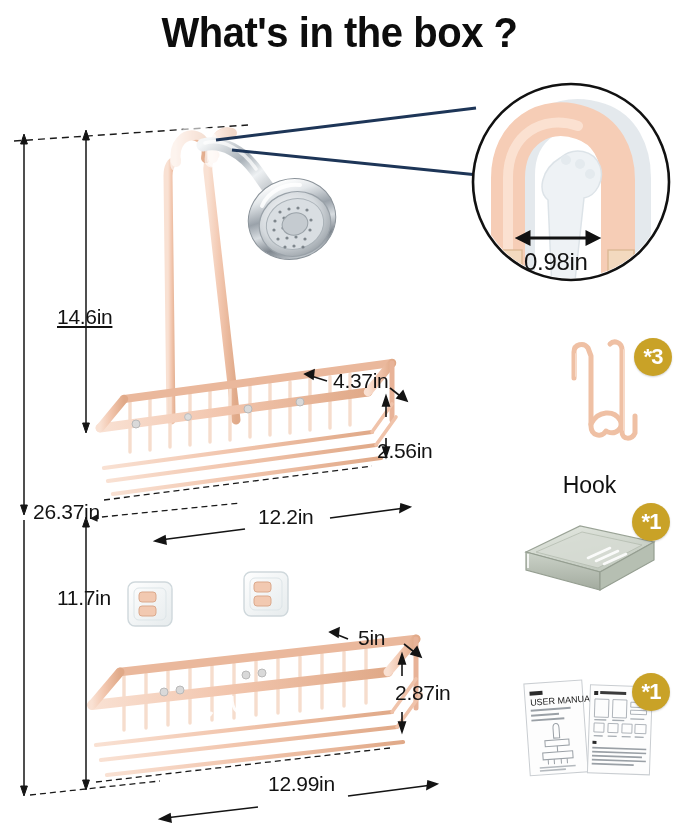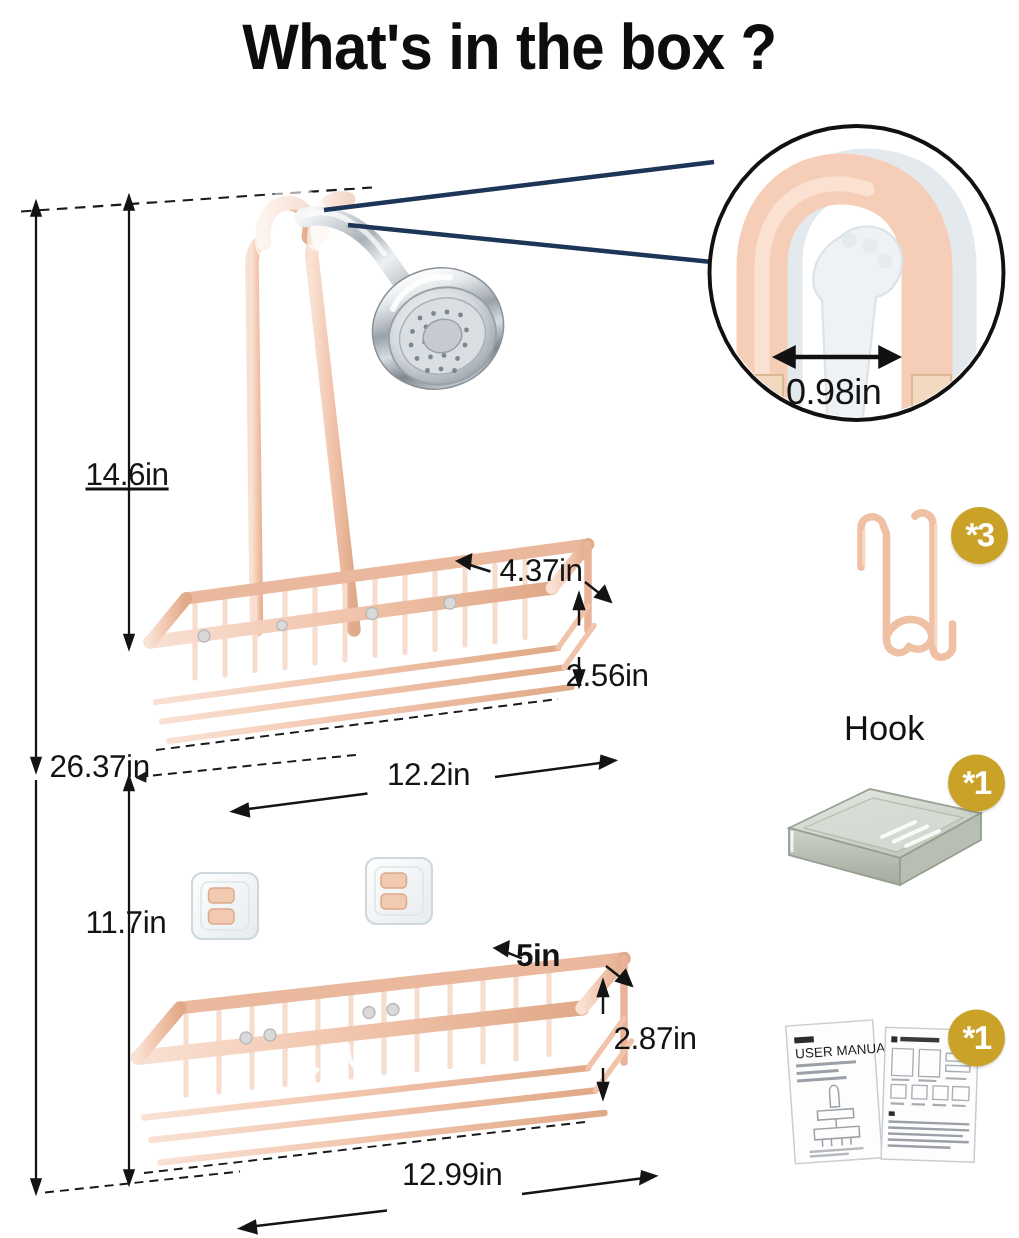--- a/index.html
+++ b/index.html
@@ -429,25 +429,25 @@
   <div class="abs dim nosel" style="left:33px;top:500px;">26.37in</div>
 
   <div class="abs dim nosel" style="left:57px;top:305px;text-decoration:underline;">14.6in</div>
 
   <div class="abs dim nosel" style="left:333px;top:369px;text-align:center;">4.37in</div>
 
   <div class="abs dim nosel" style="left:377px;top:403px;margin-top:36px;">2.56in</div>
 
   <div class="abs dim nosel" style="left:258px;top:505px;">12.2in</div>
 
-  <div class="abs dim nosel" style="left:57px;top:604px;text-align:center;">11.7in</div>
-
-  <div class="abs dim nosel" style="left:344px;top:626px;font-weight:bold;">5in</div>
-
-  <div class="abs dim nosel" style="left:395px;top:681px;margin-left:14px;">2.87in</div>
+  <div class="abs dim nosel" style="left:57px;top:586px;text-align:center;">11.7in</div>
+
+  <div class="abs dim nosel" style="left:358px;top:626px;">5in</div>
+
+  <div class="abs dim nosel" style="left:395px;top:681px;">2.87in</div>
 
   <div class="abs dim nosel" style="left:268px;top:772px;">12.99in</div>
 
   <div class="abs dim nosel" style="left:524px;top:248px;font-size:24px;">0.98in</div>
 
   <div class="abs" style="left:536px;top:336px;width:130px;height:110px;">
     <svg width="130" height="110" viewBox="0 0 130 110">
 
       <g fill="none" stroke="#efc0a4" stroke-width="5" stroke-linecap="round" stroke-linejoin="round">
         <path d="M38,42 L38,16 C38,8 48,6 52,12 L55,20 L55,90 C55,100 66,102 70,95"></path>

